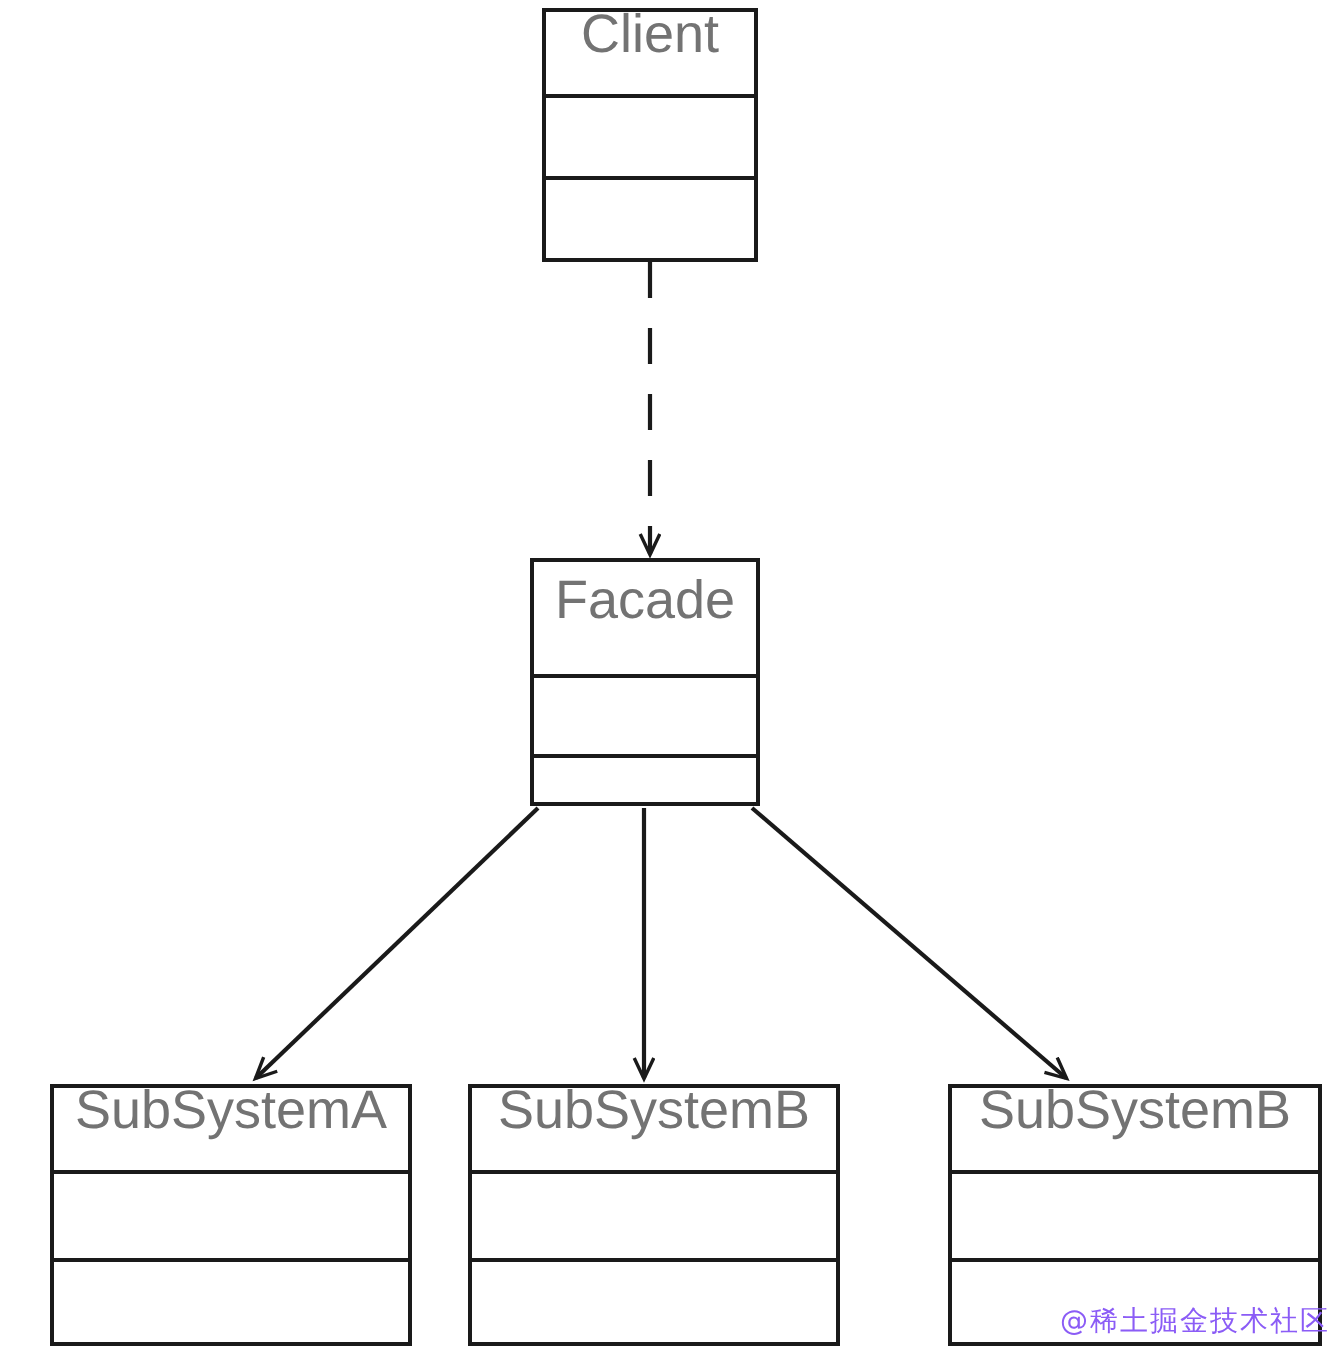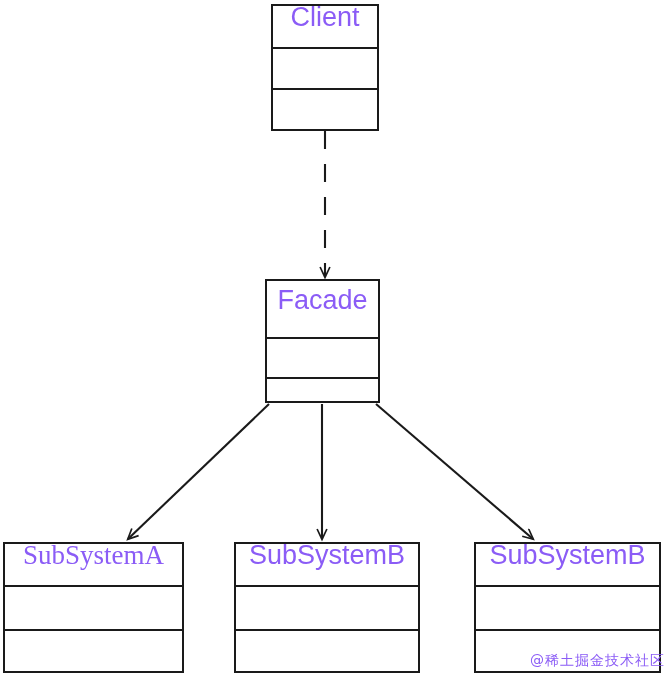--- a/index.html
+++ b/index.html
@@ -30,21 +30,21 @@
     display: flex;
     flex-direction: column;
     z-index: 2;
   }
   .uml-name-row {
     box-sizing: border-box;
     display: flex;
     align-items: center;
     justify-content: center;
     border-bottom: 2px solid #1a1a1a;
-    color: #8b5cf6;
+    color: #737373;
     font-size: 27px;
     line-height: 1;
     letter-spacing: 0px;
     white-space: nowrap;
     padding-bottom: 18px;
   }
   .uml-attr-row {
     box-sizing: border-box;
     border-bottom: 2px solid #1a1a1a;
   }
@@ -57,21 +57,21 @@
   #class-client .uml-name-row { height: 43px; }
   #class-client .uml-attr-row { height: 41px; }
   
   #class-facade { left: 265px; top: 279px; width: 115px; height: 124px; }
   #class-facade .uml-name-row { height: 58px; }
   #class-facade .uml-attr-row { height: 40px; }
   
   .subsystem { top: 542px; height: 131px; }
   .subsystem .uml-name-row { height: 43px; }
   .subsystem .uml-attr-row { height: 44px; }
-  #class-subsystem-a { left: 3px; width: 181px; font-family: Liberation Serif, serif; }
+  #class-subsystem-a { left: 25px; width: 181px; }
   #class-subsystem-b { left: 234px; width: 186px; }
   #class-subsystem-c { left: 474px; width: 187px; }
   #watermark {
     position: absolute;
     left: 530px;
     top: 652px;
     font-size: 14px;
     color: #8b5cf6;
     letter-spacing: 1px;
     white-space: nowrap;

